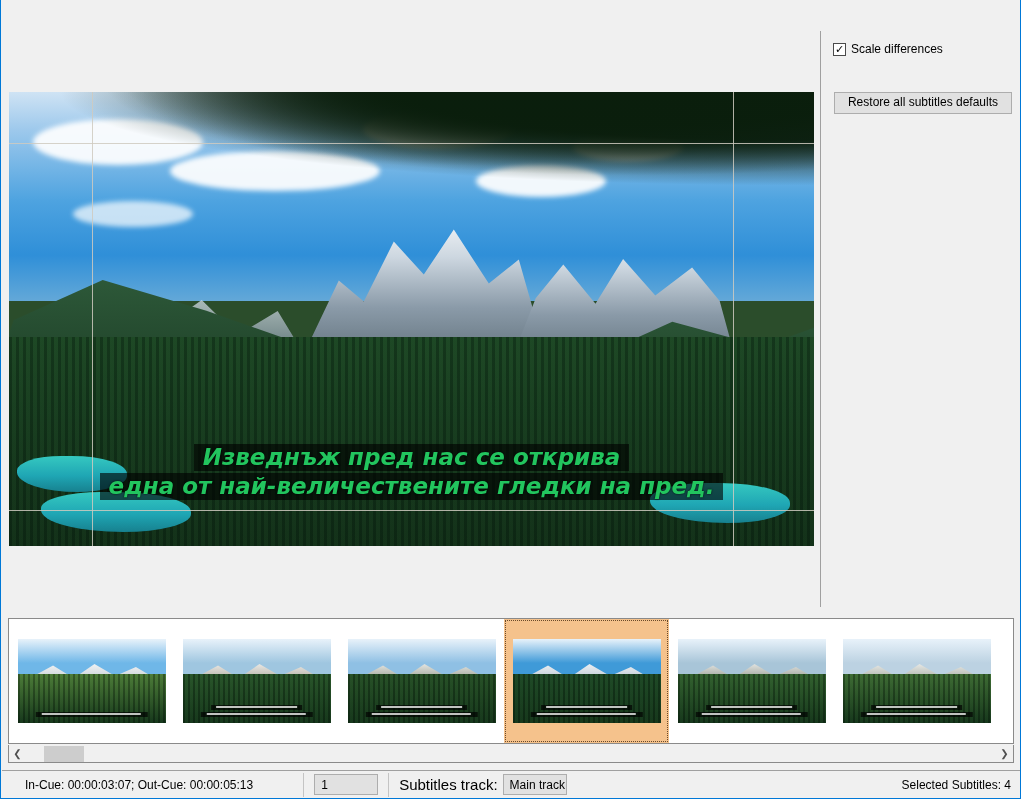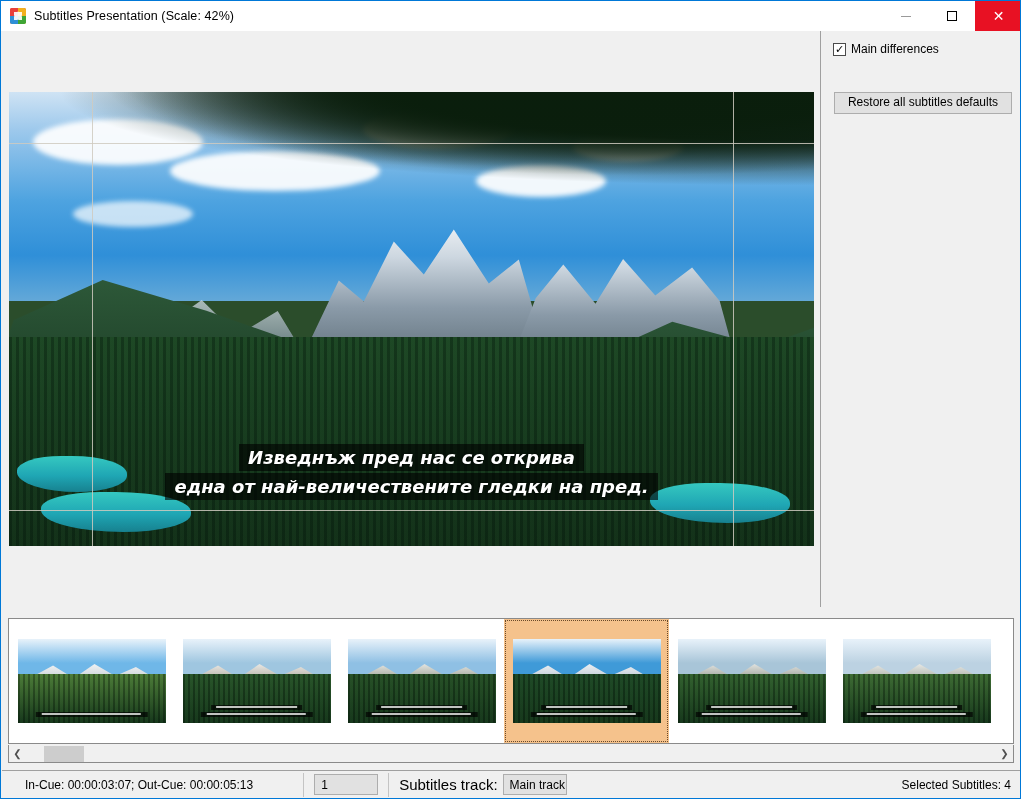--- a/index.html
+++ b/index.html
@@ -101,24 +101,24 @@
   .guide-v, .guide-h { position:absolute; background:#cfcabf; opacity:.85; }
   .guide-v { width:1px; top:0; bottom:0; }
   .guide-h { height:1px; left:0; right:0; }
 
   #subtitle-overlay {
     position:absolute; left:0; right:0; bottom:46px;
     display:flex; flex-direction:column; align-items:center; gap:2px;
   }
   .sub-line {
     background: rgba(0,0,0,.62);
-    color:#ffffff;
+    color:#22c55e;
     font-family:"DejaVu Sans", sans-serif;
     font-weight:bold; font-style:italic;
-    font-size:18px; line-height:25px;
+    font-size:23px; line-height:25px;
     padding: 1px 9px;
     white-space:nowrap;
     text-shadow: 0 0 2px rgba(0,0,0,.9);
   }
 
   
   #settings-panel {
     position:absolute; left:819px; top:31px; width:201px; height:576px;
     background:#f0f0f0; border-left:1px solid #a0a0a0;
     padding: 0;
@@ -194,43 +194,20 @@
   #page-combo { width:64px; }
   #track-combo { width:64px; }
   #track-label { font-size:15px; margin-right:5px; }
   #selected-count { position:absolute; right:10px; font-size:12px; white-space:nowrap; }
 </style>
 </head>
 <body>
 
 <div id="app">
 
-  <div id="titlebar">
-    <div class="app-icon">
-      <div class="puzzle">
-        <div class="q3"></div>
-          <div class="q4"></div>
-        <svg class="pc" viewBox="0 0 10 10">
-          <path d="M1 1h3.2a1.1 1.1 0 0 1 1.6 0H9v3.2a1.1 1.1 0 0 0 0 1.6V9H5.8a1.1 1.1 0 0 0-1.6 0H1V5.8a1.1 1.1 0 0 0 0-1.6z" fill="#ffffff" opacity="0.9"></path>
-        </svg>
-      </div>
-    </div>
-    <div id="window-title">Subtitles Presentation (Scale: 42%)</div>
-    <div class="win-btns">
-      <div class="win-btn">
-          <div class="min-glyph"></div>
-        </div>
-      <div class="win-btn">
-          <div class="max-glyph"></div>
-        </div>
-      <div class="win-btn close">
-          <span class="close-glyph">✕</span>
-        </div>
-    </div>
-  </div>
 
   <div id="preview-area">
     <div id="video-frame">
       <div class="sky"></div>
 
       <div class="cloud" style="left:3%;  top:6%;  width:170px; height:46px;"></div>
       <div class="cloud" style="left:20%; top:13%; width:210px; height:40px;"></div>
       <div class="cloud" style="left:44%; top:4%;  width:150px; height:38px;"></div>
       <div class="cloud" style="left:58%; top:16%; width:130px; height:32px;"></div>
       <div class="cloud" style="left:8%;  top:24%; width:120px; height:26px; opacity:.7;"></div>
@@ -266,21 +243,21 @@
       </div>
     </div>
   </div>
 
   <div id="settings-panel">
 
     <div class="chk-row">
       <div class="chkbox">
         <span>✓</span>
       </div>
-      <span class="chk-label">Main differences</span>
+      <span class="chk-label">Scale differences</span>
     </div>
 
     <div class="btn" id="restore-all">Restore all subtitles defaults</div>
 
   </div>
 
   <div id="thumb-strip">
       <div class="thumb-cell">
         <div class="thumb-img">
           <div class="t-sky" style="background: linear-gradient(rgb(232, 242, 250) 0%, rgb(111, 183, 232) 60%, rgb(111, 183, 232) 100%);"></div>

